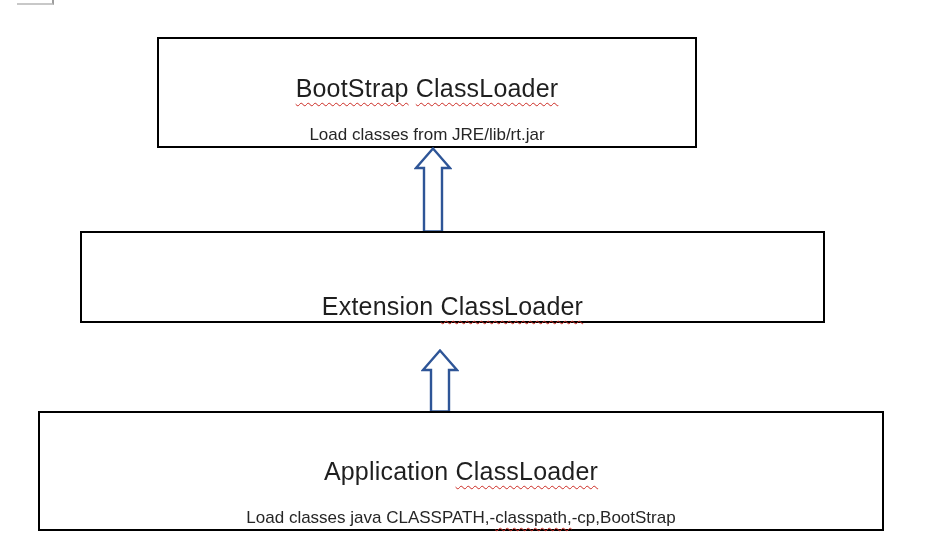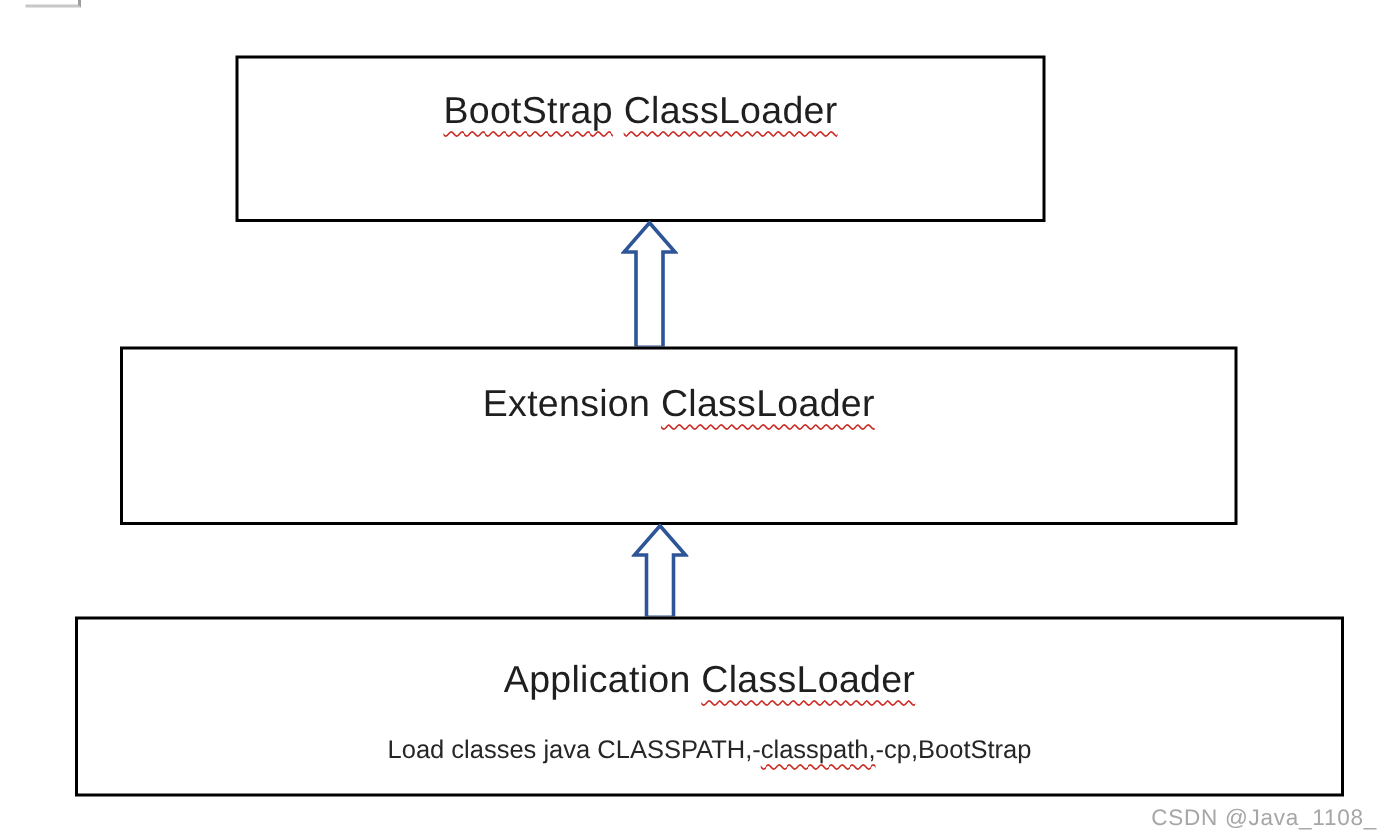--- a/index.html
+++ b/index.html
@@ -25,24 +25,25 @@
   }
 
   .box {
     position: absolute;
     box-sizing: border-box;
     border: 2px solid #000000;
     background: #ffffff;
     display: flex;
     flex-direction: column;
     align-items: center;
+    justify-content: flex-end;
   }
   .box-bootstrap   { left: 157px; top: 37px;  width: 540px; height: 111px; padding-top: 20px; }
-  .box-extension   { left: 80px;  top: 231px; width: 745px; height: 119px; padding-top: 21px; }
-  .box-application { left: 50px;  top: 411px; width: 846px; height: 120px; padding-top: 25px; }
+  .box-extension   { left: 80px;  top: 231px; width: 745px; height: 92px; padding-top: 21px; }
+  .box-application { left: 38px;  top: 411px; width: 846px; height: 120px; padding-top: 25px; }
 
   .title {
     font-size: 25px;
     line-height: 30px;
     color: #1f1f1f;
     letter-spacing: 0.2px;
     white-space: nowrap;
   }
   .subtitle {
     margin-top: 21px;
@@ -83,34 +84,34 @@
 </style>
 </head>
 <body>
 
 <div class="canvas">
 
   <div class="crop-fragment"></div>
 
   <div class="box box-bootstrap">
     <div class="title"><span class="sq">BootStrap</span><span> </span><span class="sq">ClassLoader</span></div>
+    <div class="subtitle"><span>Load classes from JRE/lib/rt.jar</span></div>
   </div>
 
   <svg class="arrow arrow-upper" width="38" height="86" viewBox="0 0 38 86" aria-hidden="true">
     <polygon points="19,1.5 36,21 28,21 28,84.5 10,84.5 10,21 2,21"></polygon>
   </svg>
 
   <div class="box box-extension">
     <div class="title"><span>Extension </span><span class="sq">ClassLoader</span></div>
   </div>
 
   <svg class="arrow arrow-lower" width="38" height="64" viewBox="0 0 38 64" aria-hidden="true">
     <polygon points="19,1.5 36,21 28,21 28,62.5 10,62.5 10,21 2,21"></polygon>
   </svg>
 
   <div class="box box-application">
     <div class="title"><span>Application </span><span class="sq">ClassLoader</span></div>
     <div class="subtitle"><span>Load classes java CLASSPATH,-</span><span class="sq">classpath,</span><span>-cp,BootStrap</span></div>
   </div>
 
-  <div class="watermark">CSDN @Java_1108_</div>
 
 </div>
 
 </body></html>

